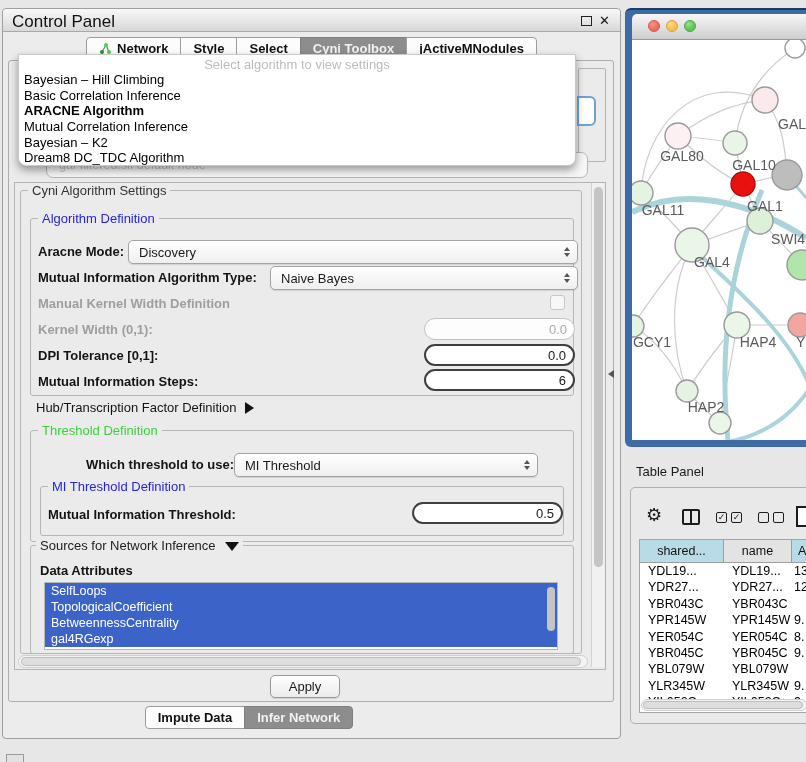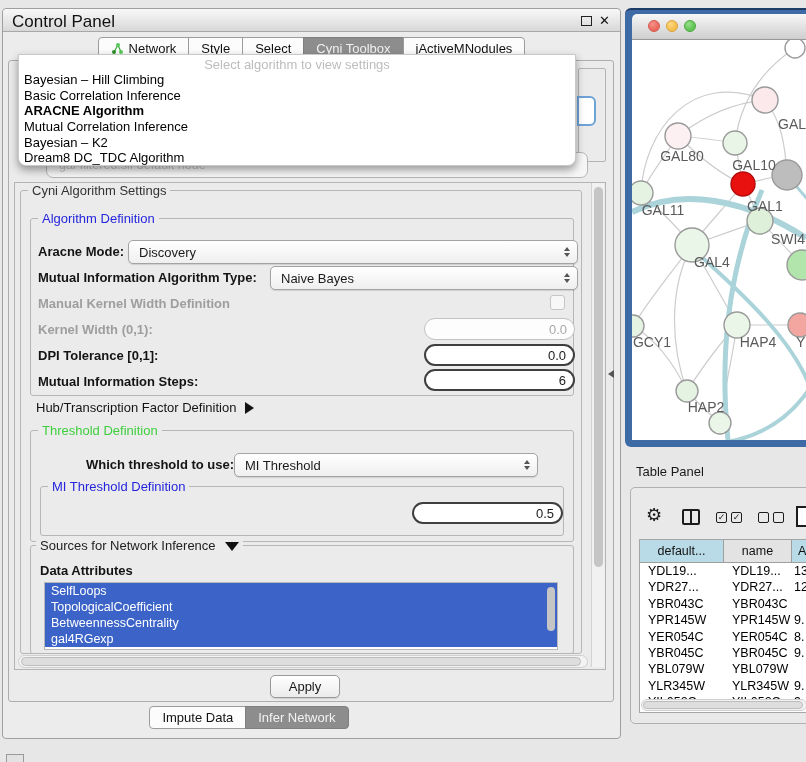--- a/index.html
+++ b/index.html
@@ -14,21 +14,21 @@
   
   .cp-window{background:#ececec;border:1px solid #9f9f9f;border-radius:4px;}
   .titlebar{background:linear-gradient(#f8f8f8,#d8d8d8);border-bottom:1px solid #a8a8a8;border-radius:4px 4px 0 0;}
   .titlebar .t{position:absolute;left:9px;top:3px;font-size:17px;color:#111;}
   .float-ic{position:absolute;width:9px;height:8px;border:1.5px solid #222;}
   .close-ic{position:absolute;font-weight:bold;font-size:13px;color:#111;line-height:13px;}
   .close-ic::before{content:"\2715";}
   .mainpanel{background:#ebebeb;border:1px solid #adadad;border-radius:3px;}
   
   .tabrow{display:flex;justify-content:center;align-items:flex-start;}
-  .tab{height:21px;line-height:21px;padding:0 12px;font-size:13px;background:#fcfcfc;border:1px solid #9c9c9c;margin-left:-1px;display:flex;align-items:center;gap:5px;color:#111;white-space:nowrap;}
+  .tab{height:21px;line-height:21px;padding:0 12px;font-size:13px;background:#fcfcfc;border:1px solid #9c9c9c;margin-left:-1px;display:flex;align-items:center;gap:5px;color:#111;white-space:nowrap;font-weight:bold;}
   .tab.first{border-radius:4px 0 0 4px;margin-left:0;}
   .tab.last{border-radius:0 4px 4px 0;}
   .tab.selected{background:#8d8d8d;color:#f2f2f2;border-color:#7f7f7f;}
   
   .dropdown{background:#fff;border:1px solid #c9c9c9;border-radius:0 0 8px 8px;box-shadow:0 4px 9px rgba(0,0,0,0.38);}
   .dd-ph{height:15px;line-height:15px;text-align:center;color:#bcbcbc;font-size:13px;margin-top:2px;}
   .dd-item{height:15.7px;line-height:15.7px;padding-left:5px;font-size:13px;color:#000;white-space:nowrap;}
   .dd-item.bold{font-weight:bold;}
   
   .group{border:1px solid #b6b6b6;border-radius:3px;}
@@ -196,20 +196,21 @@
     <span>MI Threshold</span>
     <span class="spin">
         <span class="tri-u"></span>
         <span class="tri-d"></span>
       </span>
   </div>
 
   <div class="abs group" style="left:40px;top:486px;width:522px;height:48px;"></div>
   <span class="legend blue" style="left:48px;top:480px;">MI Threshold Definition</span>
 
+  <span class="lbl" style="left:48px;top:507px;">Mutual Information Threshold:</span>
   <div class="field strong" style="left:412px;top:502px;width:140px;height:18px;">
     <span>0.5</span>
   </div>
 
   <div class="abs group" style="left:30px;top:545px;width:542px;height:107px;"></div>
   <span class="legend" style="left:36px;top:539px;color:#222;">
     <span>Sources for Network Inference</span>
     <span class="arrow-dn" style="display:inline-block;margin-left:6px;vertical-align:middle;"></span>
   </span>
   <span class="lbl" style="left:40px;top:563px;">Data Attributes</span>
@@ -322,21 +323,21 @@
 
     <span class="gear-ic" style="left:15px;top:18px;"></span>
     <span class="split-ic" style="left:51px;top:21px;"></span>
     <span class="cb-ic checked" style="left:85px;top:24px;"></span>
     <span class="cb-ic checked" style="left:100px;top:24px;"></span>
     <span class="cb-ic" style="left:127px;top:24px;"></span>
     <span class="cb-ic" style="left:142px;top:24px;"></span>
     <span class="page-ic" style="left:165px;top:18px;"></span>
 
     <div class="tbl" style="left:8px;top:51px;width:168px;height:172px;">
-      <div class="th" style="left:0;top:0;width:84px;background:#b9dbe8;">default...</div>
+      <div class="th" style="left:0;top:0;width:84px;background:#b9dbe8;">shared...</div>
       <div class="th" style="left:84px;top:0;width:68px;background:#e3e3e3;">name</div>
       <div class="th" style="left:152px;top:0;width:16px;background:#b9dbe8;text-align:left;padding-left:6px;">A</div>
 
       <div class="trow" style="top:23px;">
         <div class="td" style="width:84px;">YDL19...</div>
         <div class="td" style="width:68px;">YDL19...</div>
         <div class="td" style="width:16px;padding-left:2px;">13</div>
       </div>
       <div class="trow" style="top:39.4px;">
         <div class="td" style="width:84px;">YDR27...</div>

